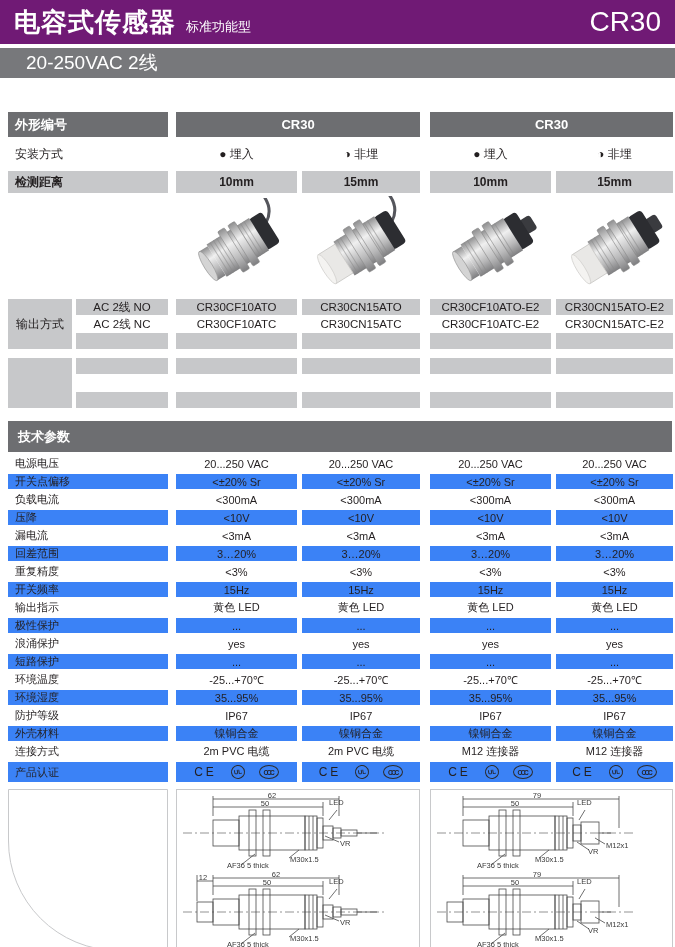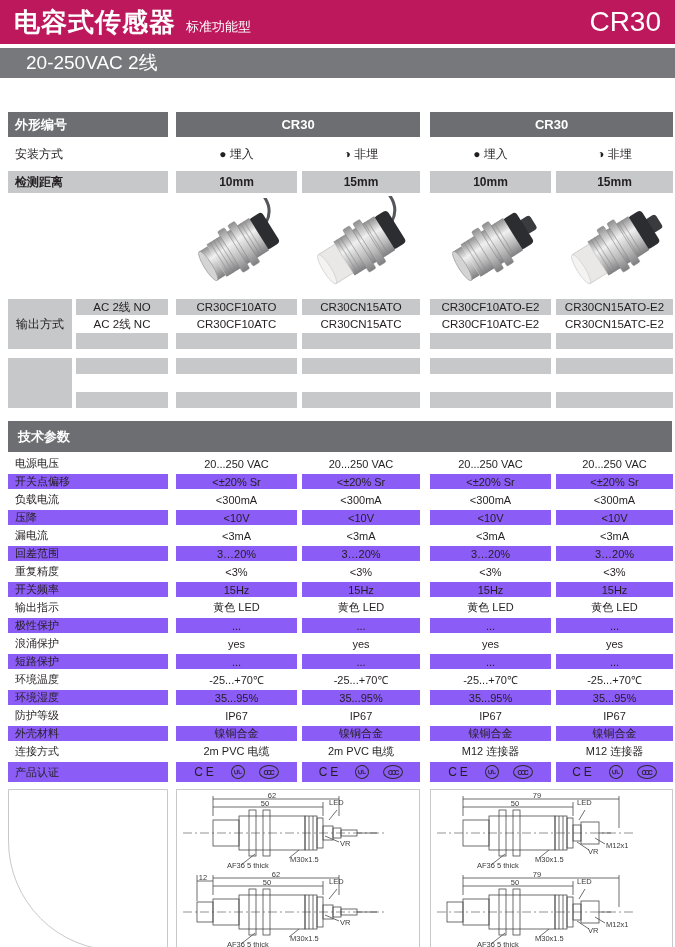--- a/index.html
+++ b/index.html
@@ -7,21 +7,21 @@
   .page {
     position: relative;
     width: 675px; height: 947px;
     background: #fff;
     font-family: "Liberation Sans", sans-serif;
     color: #231f20;
     overflow: hidden;
   }
   
   .hdr {
-    height: 44px; background: #be185d; color: #fff;
+    height: 44px; background: #701a75; color: #fff;
     display: flex; align-items: center; padding: 0 14px;
   }
   .hdr-title { font-size: 26px; font-weight: bold; letter-spacing: 1px; }
   .hdr-sub { font-size: 13px; margin-left: 10px; margin-top: 10px; }
   .hdr-model { margin-left: auto; font-size: 28px; font-weight: 500; }
   .banner {
     margin-top: 4px; height: 30px; background: #77787b; color: #fff;
     display: flex; align-items: center; padding-left: 26px;
     font-size: 19px; font-weight: 500;
   }
@@ -56,21 +56,21 @@
   
   .section-bar {
     margin-top: 12px; height: 31px; background: #6d6e71; color: #fff;
     display: flex; align-items: center; padding-left: 10px;
     font-size: 13px; font-weight: bold; width: 664px;
   }
   #spec-rows { margin-top: 4px; }
   .spec-row { margin-bottom: 3px; }
   .spec-row .cell { height: 15px; font-size: 11px; }
   .spec-row .label { justify-content: flex-start; padding-left: 7px; }
-  .spec-row.shaded .cell { background: #8b5cf6; }
+  .spec-row.shaded .cell { background: #3b82f6; }
   
   .cert-row { margin-bottom: 0; }
   .cert-row .cell { height: 20px; font-size: 11px; }
   .cert-cell { gap: 14px; }
   .ce-text { font-size: 12px; letter-spacing: 3px; font-weight: 500; }
   .ul-badge {
     width: 14px; height: 14px; border: 1.2px solid #2c2c2c; border-radius: 50%;
     display: inline-flex; align-items: center; justify-content: center;
     font-size: 6px; font-weight: bold; transform: rotate(-8deg);
   }

